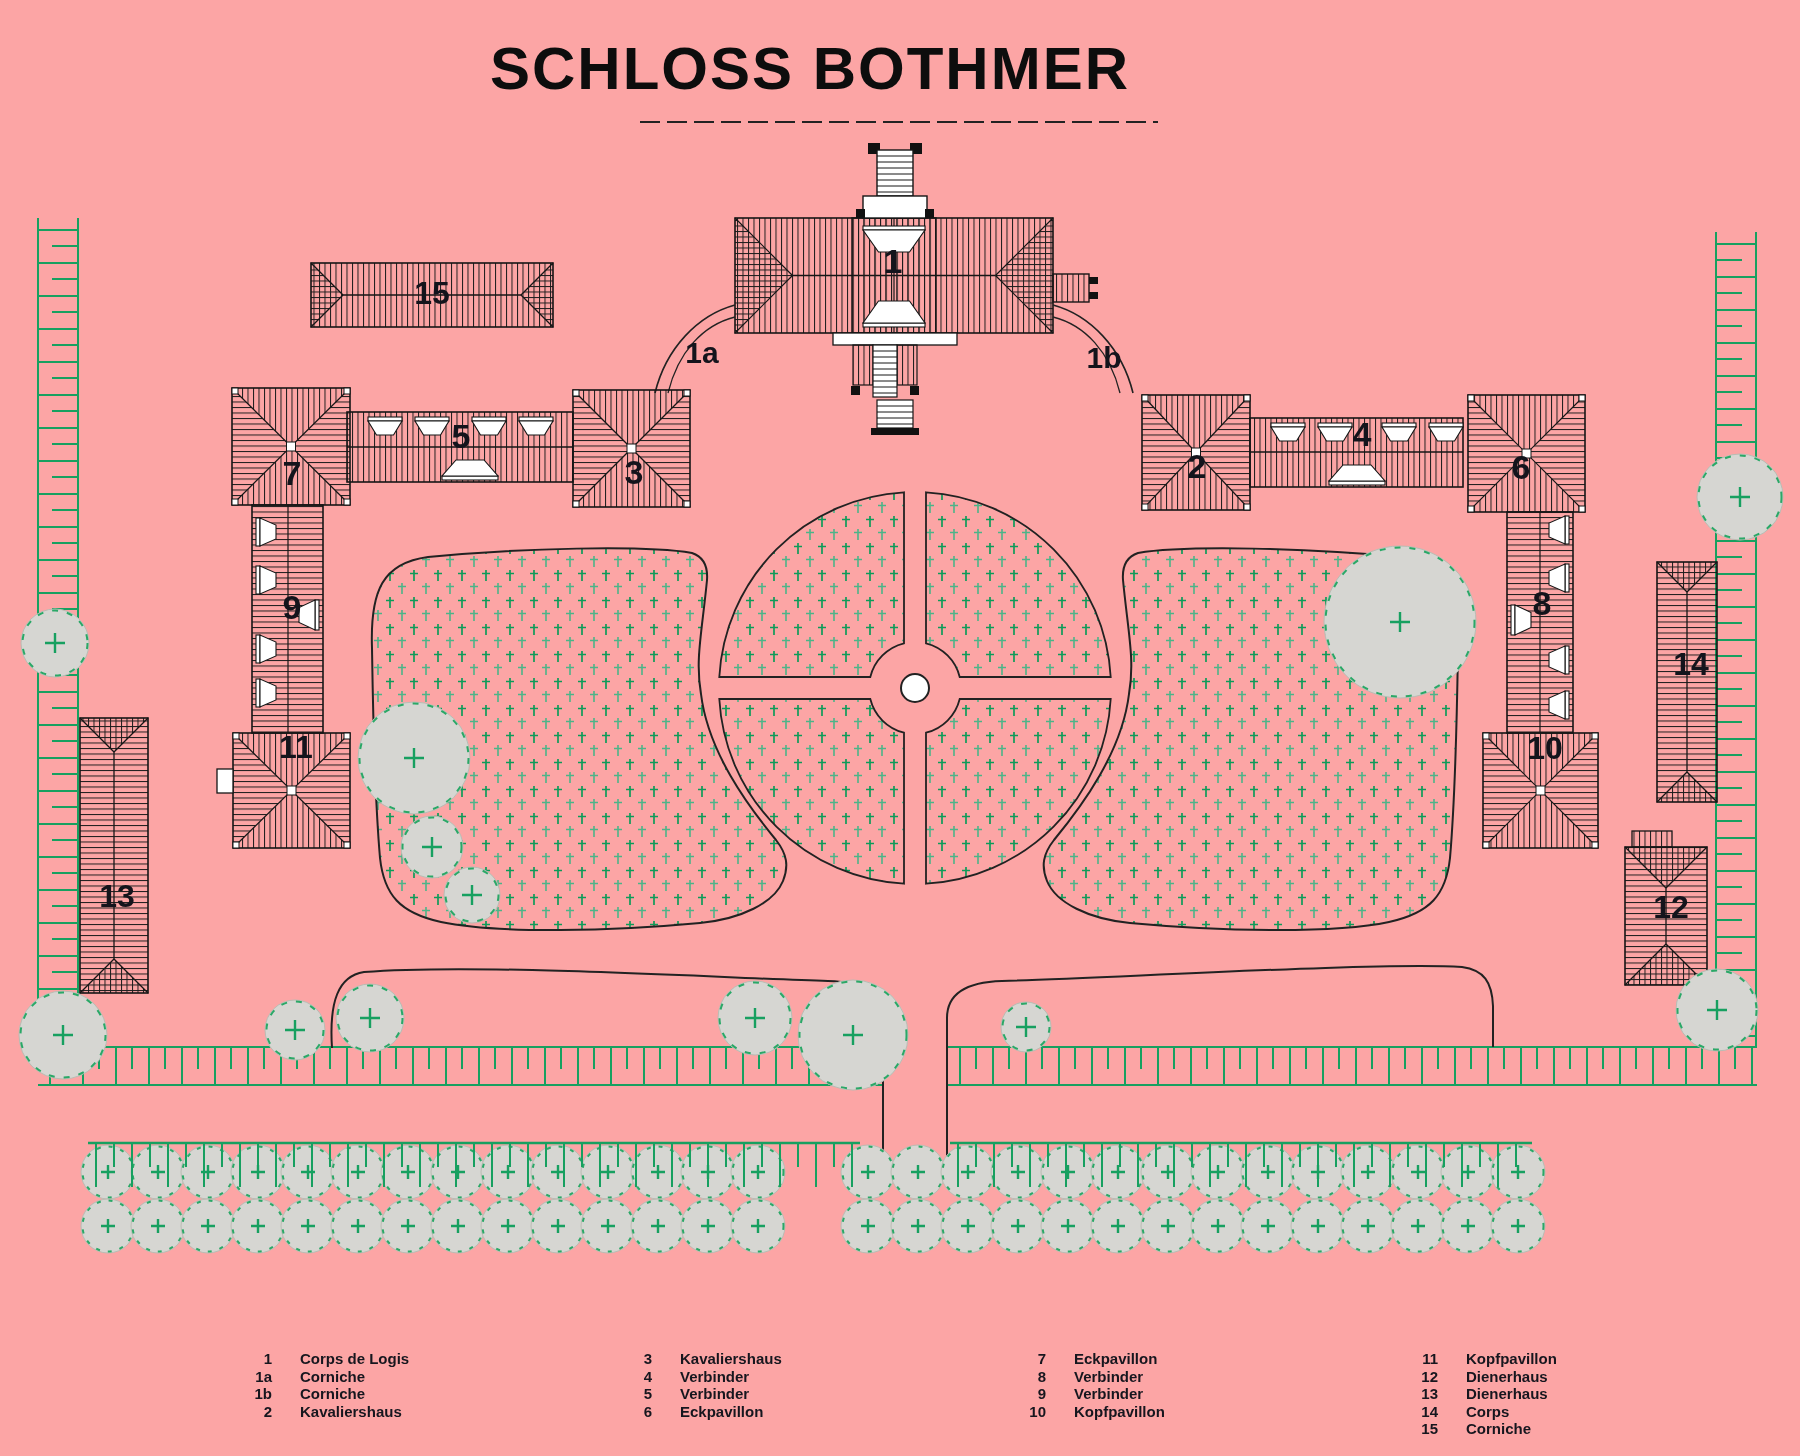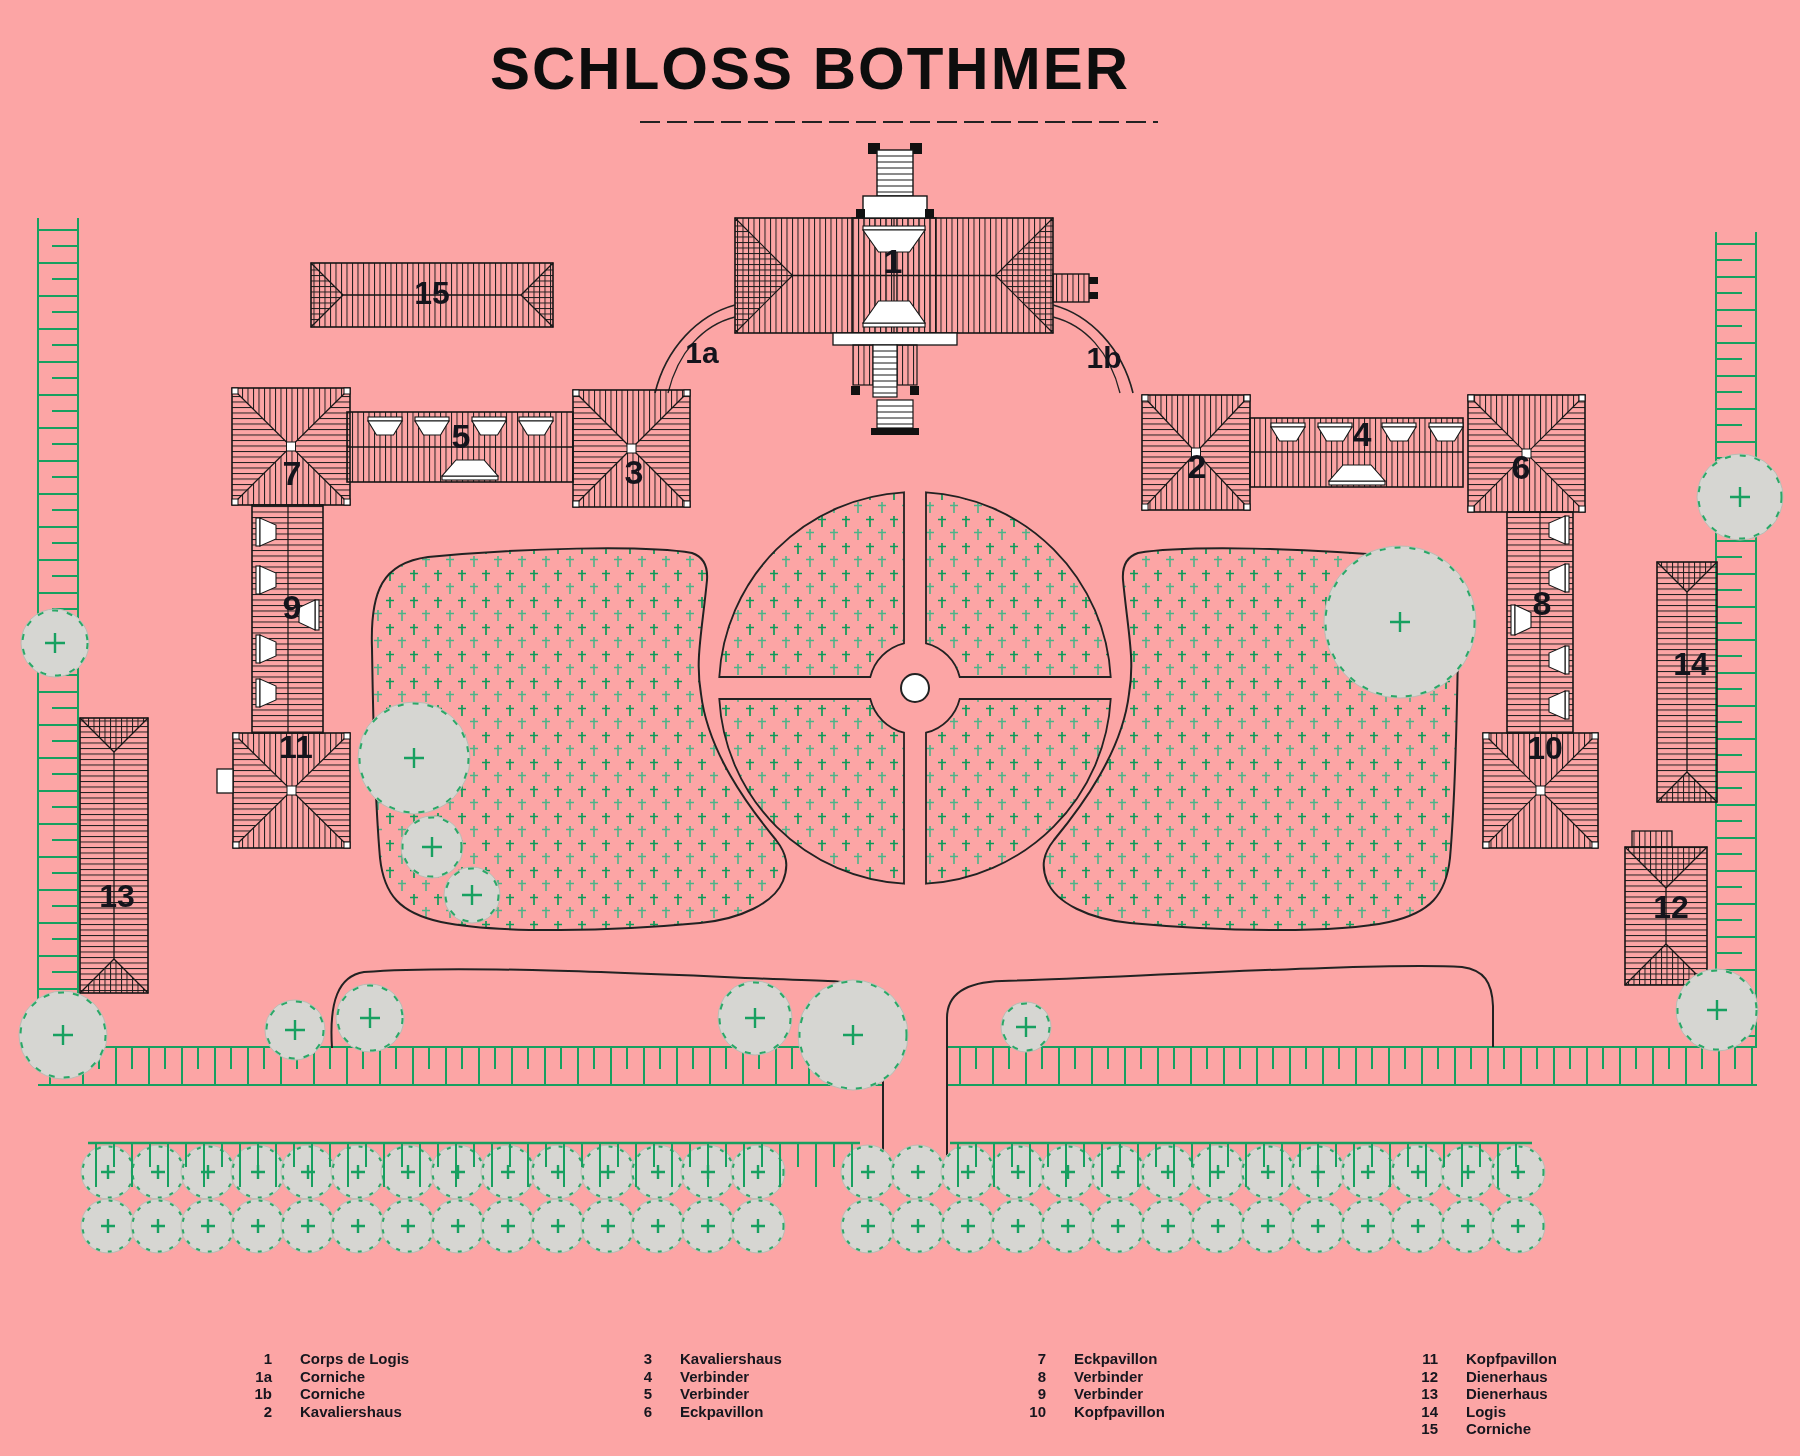--- a/index.html
+++ b/index.html
@@ -1030,21 +1030,21 @@
         <div class="lg-row">
           <span class="lg-num">12</span>
           <span class="lg-name">Dienerhaus</span>
         </div>
         <div class="lg-row">
           <span class="lg-num">13</span>
           <span class="lg-name">Dienerhaus</span>
         </div>
         <div class="lg-row">
           <span class="lg-num">14</span>
-          <span class="lg-name">Logis</span>
+          <span class="lg-name">Corps</span>
         </div>
         <div class="lg-row">
           <span class="lg-num">15</span>
           <span class="lg-name">Corniche</span>
         </div>
       </div>
     </div>
 </div>
 
 </body></html>

